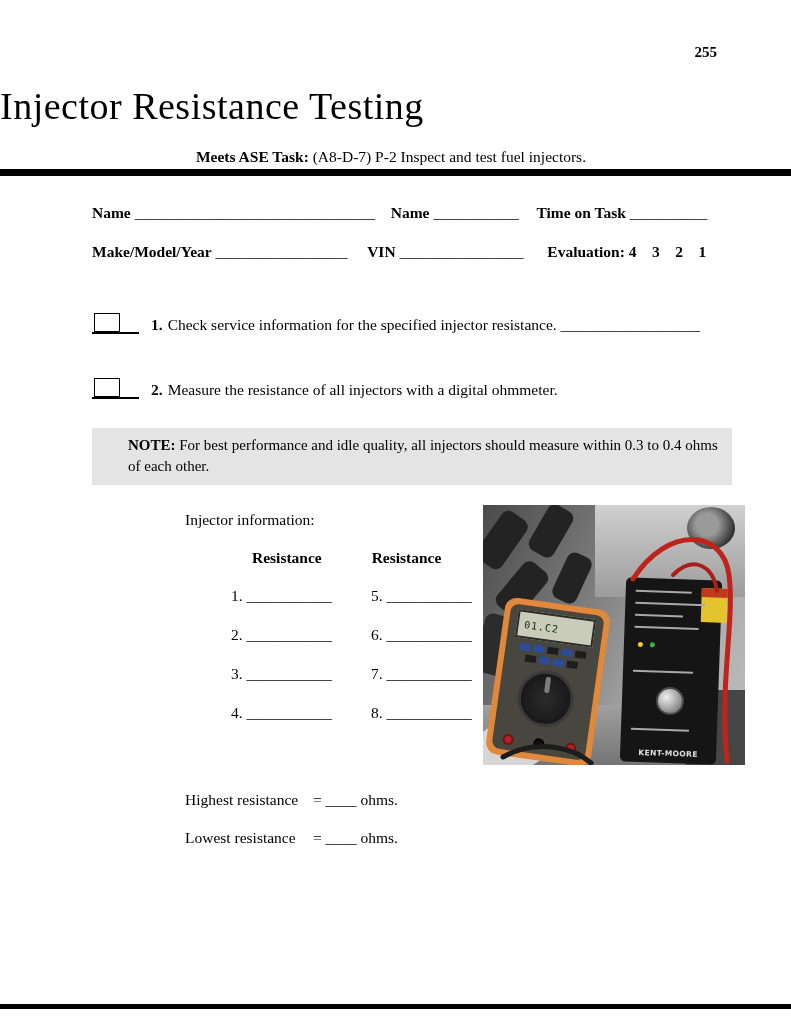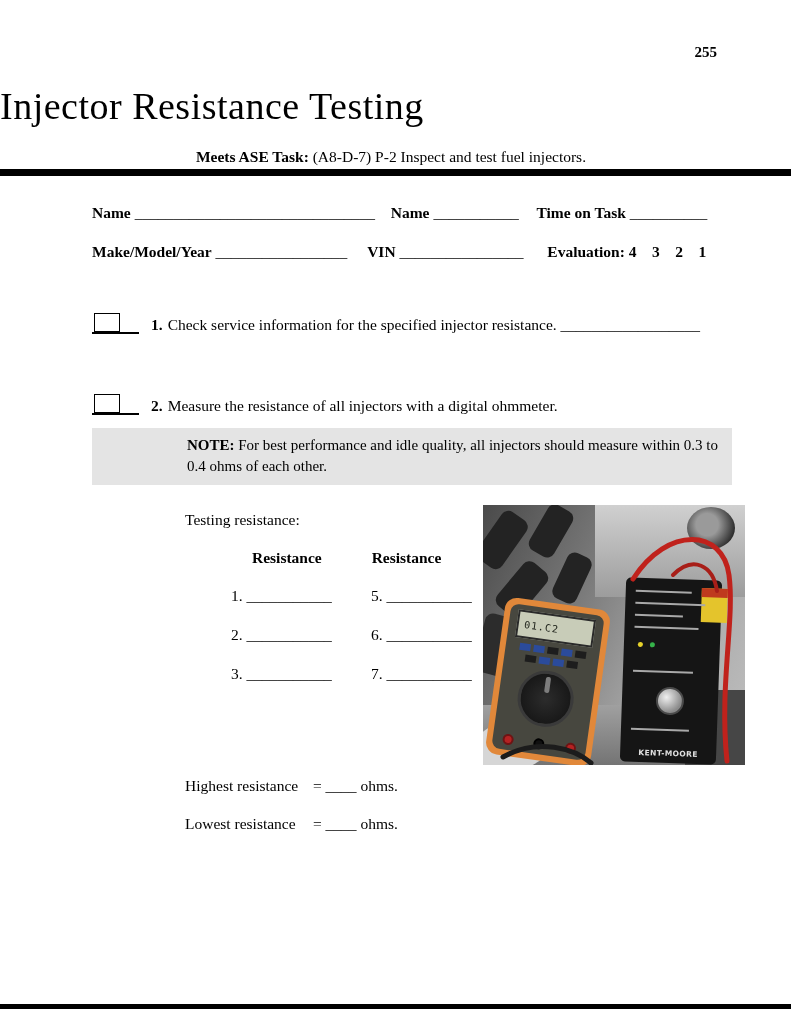--- a/index.html
+++ b/index.html
@@ -13,36 +13,36 @@
   .top-rule{top:169px;height:7px;}
   .bottom-rule{top:1004px;height:5px;}
   .line{position:absolute;left:92px;white-space:nowrap;}
   .form-line1{top:204px;}
   .form-line2{top:243px;}
   .m12{margin-left:12px;} .m14{margin-left:14px;} .m16{margin-left:16px;} .m20{margin-left:20px;}
   .pre{white-space:pre;font-weight:bold;}
   .blank{letter-spacing:0;}
   
   .step{position:absolute;left:92px;white-space:nowrap;}
-  .step1{top:313px;} .step2{top:394px;}
+  .step1{top:313px;} .step2{top:378px;}
   .checkline{display:inline-block;width:47px;border-bottom:2px solid #000;vertical-align:-4px;margin-right:12px;}
   .cbox{display:block;width:26px;height:19px;border:1.5px solid #000;margin-left:2px;box-sizing:border-box;}
   .stepnum{margin-right:5px;}
   
   .notebox{position:absolute;top:428px;left:92px;width:640px;box-sizing:border-box;
-           background:#e4e4e4;padding:7px 14px 8px 95px;font-size:15px;line-height:21px;white-space:normal;}
+           background:#e4e4e4;padding:7px 14px 8px 36px;font-size:15px;line-height:21px;white-space:normal;}
   
   .res-intro{position:absolute;top:511px;left:185px;}
   .res-table{position:absolute;top:547px;left:231px;}
   .res-header{margin-bottom:16px;line-height:22px;}
   .rh1{margin-left:21px;} .rh2{margin-left:46px;}
   .res-row{margin-bottom:17px;line-height:22px;white-space:nowrap;}
   .rcell{display:inline-block;width:140px;}
   
-  .sum{position:absolute;left:185px;white-space:nowrap;}
+  .sum{position:absolute;left:185px;white-space:nowrap;margin-top:14px;}
   .sum1{top:777px;} .sum2{top:815px;} .sum3{top:852px;}
   .sum-label{display:inline-block;width:124px;}
   .ok-row{position:absolute;top:884px;left:185px;white-space:nowrap;}
   .okbox{display:inline-block;width:40px;border-bottom:2px solid #000;vertical-align:-4px;margin-left:6px;}
   .cbox2{display:block;width:23px;height:19px;border:1.5px solid #000;margin:0 auto;box-sizing:border-box;}
   .notok{margin-left:24px;}
   
   .photo{position:absolute;left:483px;top:505px;width:262px;height:260px;overflow:hidden;background:#8f8f8f;}
   .photo *{position:absolute;}
   .ph-bg{inset:0;background:linear-gradient(115deg,#4a4a4a 0%,#787878 35%,#a6a6a6 65%,#c0c0c0 100%);}
@@ -133,35 +133,38 @@
 
   <div class="step step2">
     <span class="checkline"><span class="cbox"></span></span><span class="b stepnum">2.</span><span>Measure the resistance of all injectors with a digital ohmmeter.</span>
   </div>
 
   <div class="notebox">
     <span class="b">NOTE:</span>
     <span>For best performance and idle quality, all injectors should measure within 0.3 to 0.4 ohms of each other.</span>
   </div>
 
-  <div class="res-intro">Testing resistance:</div>
+  <div class="res-intro">Injector information:</div>
 
   <div class="res-table">
     <div class="res-header">
       <span class="b rh1">Resistance</span>
       <span class="b rh2">Resistance</span>
     </div>
     <div class="res-row">
       <span class="rcell"><span>1.</span> <span class="blank">___________</span></span><span><span>5.</span> <span class="blank">___________</span></span>
     </div>
     <div class="res-row">
       <span class="rcell"><span>2.</span> <span class="blank">___________</span></span><span><span>6.</span> <span class="blank">___________</span></span>
     </div>
     <div class="res-row">
       <span class="rcell"><span>3.</span> <span class="blank">___________</span></span><span><span>7.</span> <span class="blank">___________</span></span>
+    </div>
+    <div class="res-row">
+      <span class="rcell"><span>4.</span> <span class="blank">___________</span></span><span><span>8.</span> <span class="blank">___________</span></span>
     </div>
   </div>
 
   <div class="photo">
     <div class="ph-bg"></div>
     <div class="ph-engine"></div>
     <div class="ph-round"></div>
     <div class="blob b1"></div>
     <div class="blob b2"></div>
     <div class="blob b3"></div>

